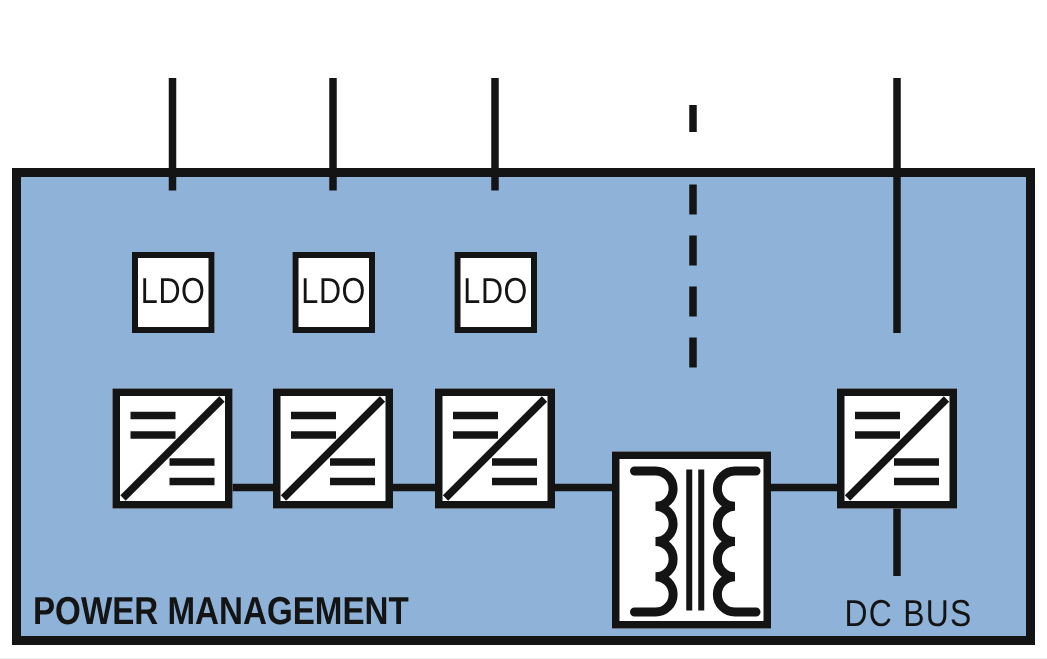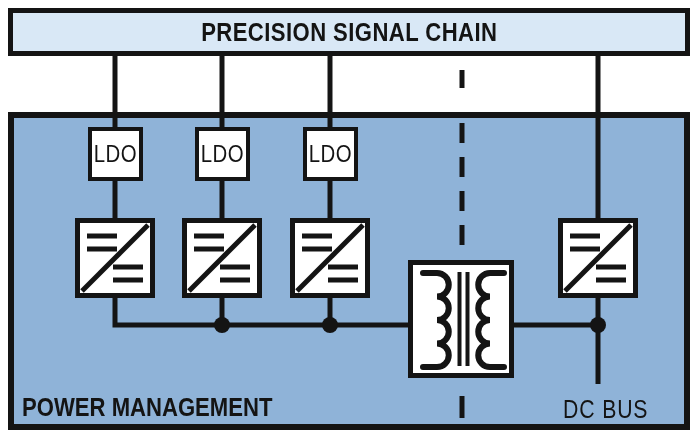--- a/index.html
+++ b/index.html
@@ -18,21 +18,21 @@
     transform:scaleX(.85);transform-origin:center;
   }
   
   .power-box{
     position:absolute;left:8px;top:112px;width:682px;height:318px;
     box-sizing:border-box;border:6px solid #141414;background:#8fb3d8;
   }
   
   svg.wiring{position:absolute;left:0;top:0;pointer-events:none;}
   
-  .block{position:absolute;box-sizing:border-box;background:#ffffff;border:5px solid #141414;}
+  .block{position:absolute;box-sizing:border-box;background:#ffffff;border:5px solid #141414;margin-top:41px;}
   .ldo{
     left:0;top:127px;width:55px;height:54px;border-width:4px;
     display:flex;align-items:center;justify-content:center;
   }
   .ldo span{
     font-size:24px;font-weight:400;letter-spacing:.5px;
     transform:scaleX(.85);transform-origin:center;white-space:nowrap;
   }
   .conv{top:218px;width:80px;height:80px;}
   .conv svg{display:block;width:70px;height:70px;}
@@ -77,23 +77,20 @@
       <path d="M462 123 V246" stroke-dasharray="20 14"></path>
       <path d="M462 396 V418"></path>
     </g>
     <g fill="#141414" stroke="none">
       <circle cx="222" cy="325" r="8"></circle>
       <circle cx="330" cy="325" r="8"></circle>
       <circle cx="598" cy="325" r="8"></circle>
     </g>
   </svg>
 
-  <div class="top-bar">
-    <span>PRECISION SIGNAL CHAIN</span>
-  </div>
 
   <div class="block ldo" style="left:88px">
     <span>LDO</span>
   </div>
   <div class="block ldo" style="left:195px">
     <span>LDO</span>
   </div>
   <div class="block ldo" style="left:303px">
     <span>LDO</span>
   </div>

